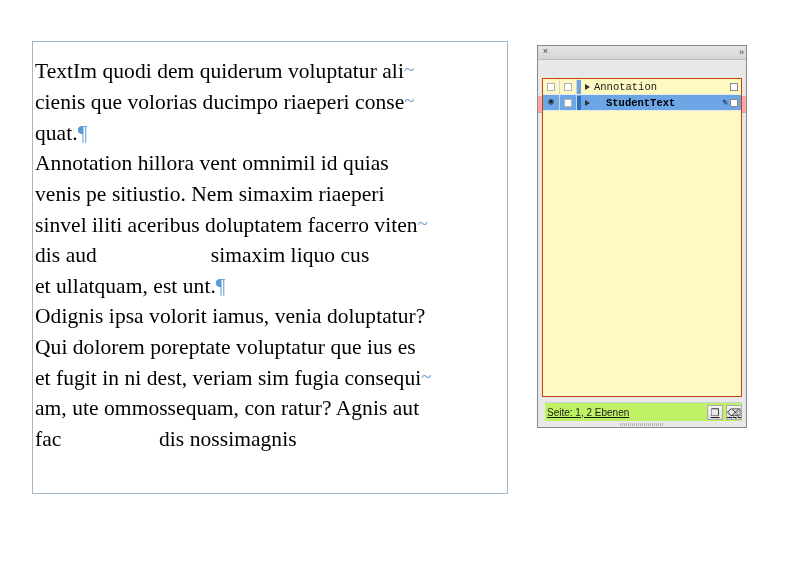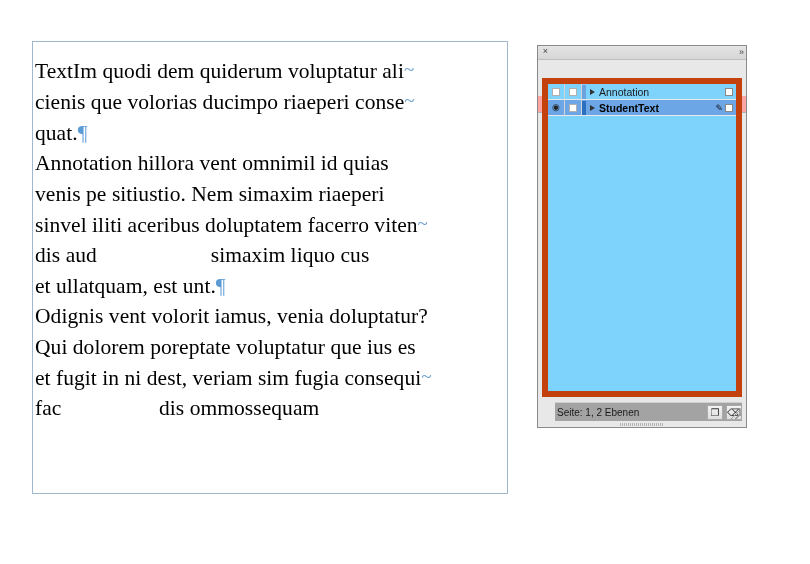--- a/index.html
+++ b/index.html
@@ -133,24 +133,25 @@
     font-size: 10px;
     color: #333;
   }
 
   .layer-list {
     position: absolute;
     left: 4px;
     top: 32px;
     right: 4px;
     bottom: 30px;
-    background: #7dd3fc;
-    border: 6px solid #c2410c;
+    background: #fef9c3;
+    border: 1px solid #c2410c;
     box-sizing: border-box;
     overflow: hidden;
+    font-family: Liberation Mono, monospace;
   }
 
   .layer-row {
     position: relative;
     height: 15px;
     display: flex;
     align-items: center;
     border-bottom: 1px solid #e9e9e9;
     font-size: 10.5px;
   }
@@ -202,20 +203,21 @@
   }
 
   .layer-name {
     flex: 1;
     white-space: nowrap;
     overflow: hidden;
   }
 
   .layer-name.bold {
     font-weight: bold;
+    margin-left: 12px;
   }
 
   .target-cell {
     width: 22px;
     display: flex;
     align-items: center;
     justify-content: flex-end;
     padding-right: 3px;
   }
 
@@ -234,28 +236,29 @@
   }
 
   .eye-ico {
     font-size: 9px;
     line-height: 9px;
     color: #222;
   }
 
   .panel-footer {
     position: absolute;
-    left: 17px;
+    left: 7px;
     right: 4px;
     bottom: 6px;
     height: 18px;
     display: flex;
     align-items: center;
-    background: #a3a3a3;
+    background: #bef264;
     border-top: 1px solid #cfcfcf;
+    text-decoration: underline;
   }
 
   .footer-status {
     flex: 1;
     font-size: 10px;
     color: #1a1a1a;
     padding-left: 2px;
   }
 
   .footer-btn {
@@ -308,24 +311,25 @@
   <div class="text-frame">
     <div class="story">
       <p><span>TextIm quodi dem quiderum voluptatur ali<span class="hyph">~</span></span></p>
       <p><span>cienis que volorias ducimpo riaeperi conse<span class="hyph">~</span></span></p>
       <p><span>quat.<span class="pilcrow">¶</span></span></p>
       <p><span>Annotation hillora vent omnimil id quias</span></p>
       <p><span>venis pe sitiustio. Nem simaxim riaeperi</span></p>
       <p><span>sinvel iliti aceribus doluptatem facerro viten<span class="hyph">~</span></span></p>
       <p><span>dis aud                     simaxim liquo cus</span></p>
       <p><span>et ullatquam, est unt.<span class="pilcrow">¶</span></span></p>
-      <p><span>Odignis vent volorit iamus, venia doluptatur?</span></p>
+      <p><span>Odignis ipsa volorit iamus, venia doluptatur?</span></p>
       <p><span>Qui dolorem poreptate voluptatur que ius es</span></p>
       <p><span>et fugit in ni dest, veriam sim fugia consequi<span class="hyph">~</span></span></p>
-      <p><span>fac                  dis ommossequam</span></p>
+      <p><span>am, ute ommossequam, con ratur? Agnis aut</span></p>
+      <p><span>fac                  dis nossimagnis</span></p>
     </div>
   </div>
 
   <div class="panel">
 
     <div class="panel-titlebar">
       <span class="panel-close">×</span>
       <span class="panel-collapse">»</span>
     </div>
 

